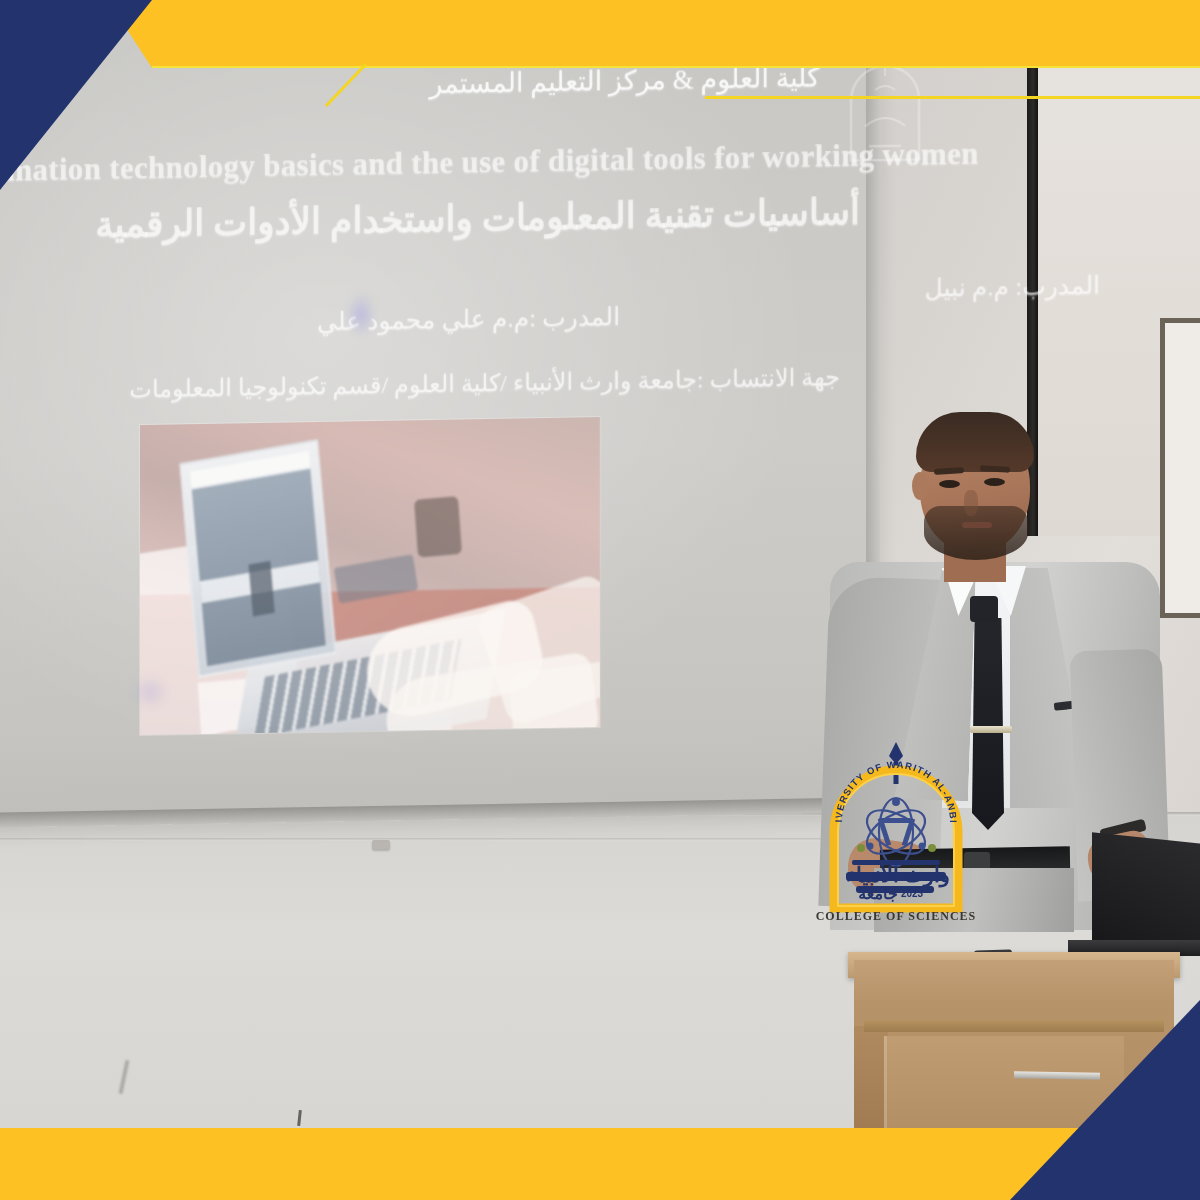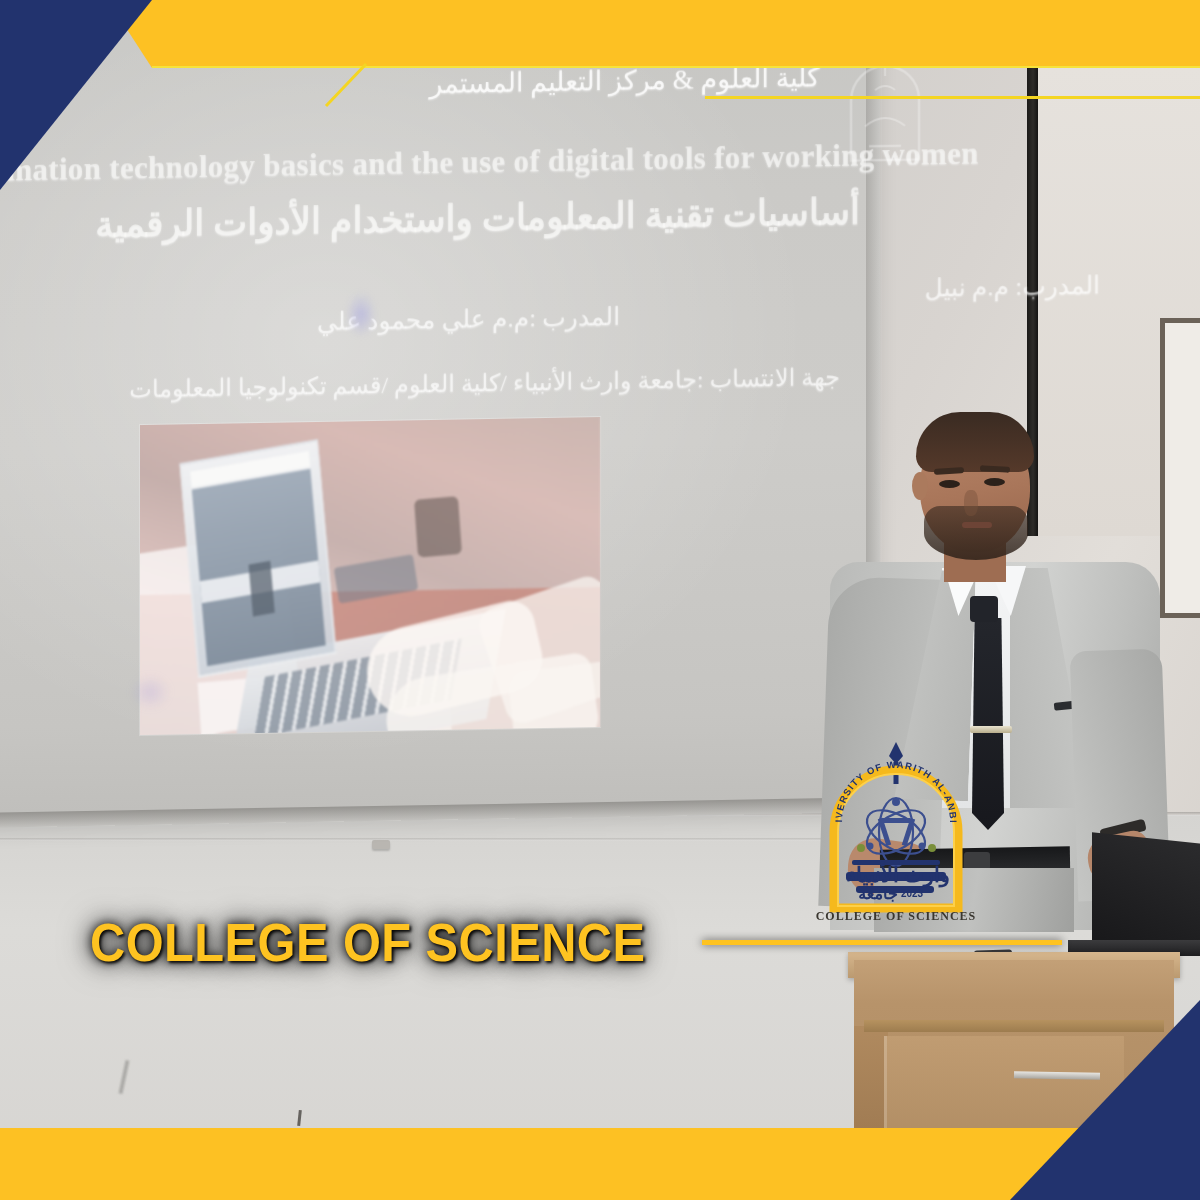--- a/index.html
+++ b/index.html
@@ -555,24 +555,20 @@
 
   <svg class="diag-accent" viewBox="0 0 44 46">
     <path d="M42 2 L2 44" stroke="#f4d522" stroke-width="3" fill="none"></path>
   </svg>
 
   <div class="hline-top"></div>
 
   <div class="band-bottom"></div>
   <div class="tri-br"></div>
 
-  <div class="title-wrap">
-    <div class="title">COLLEGE OF SCIENCE</div>
-    <div class="title-rule"></div>
-  </div>
 
   <div class="logo">
     <svg viewBox="0 0 168 190">
       <defs>
         <path id="arcpath" d="M30 86 A54 54 0 0 1 138 86" fill="none"></path>
       </defs>
 
       <path d="M84 6 L91 20 L84 28 L77 20 Z" fill="#22336e"></path>
       <rect x="81.5" y="26" width="5" height="22" fill="#22336e"></rect>
 

